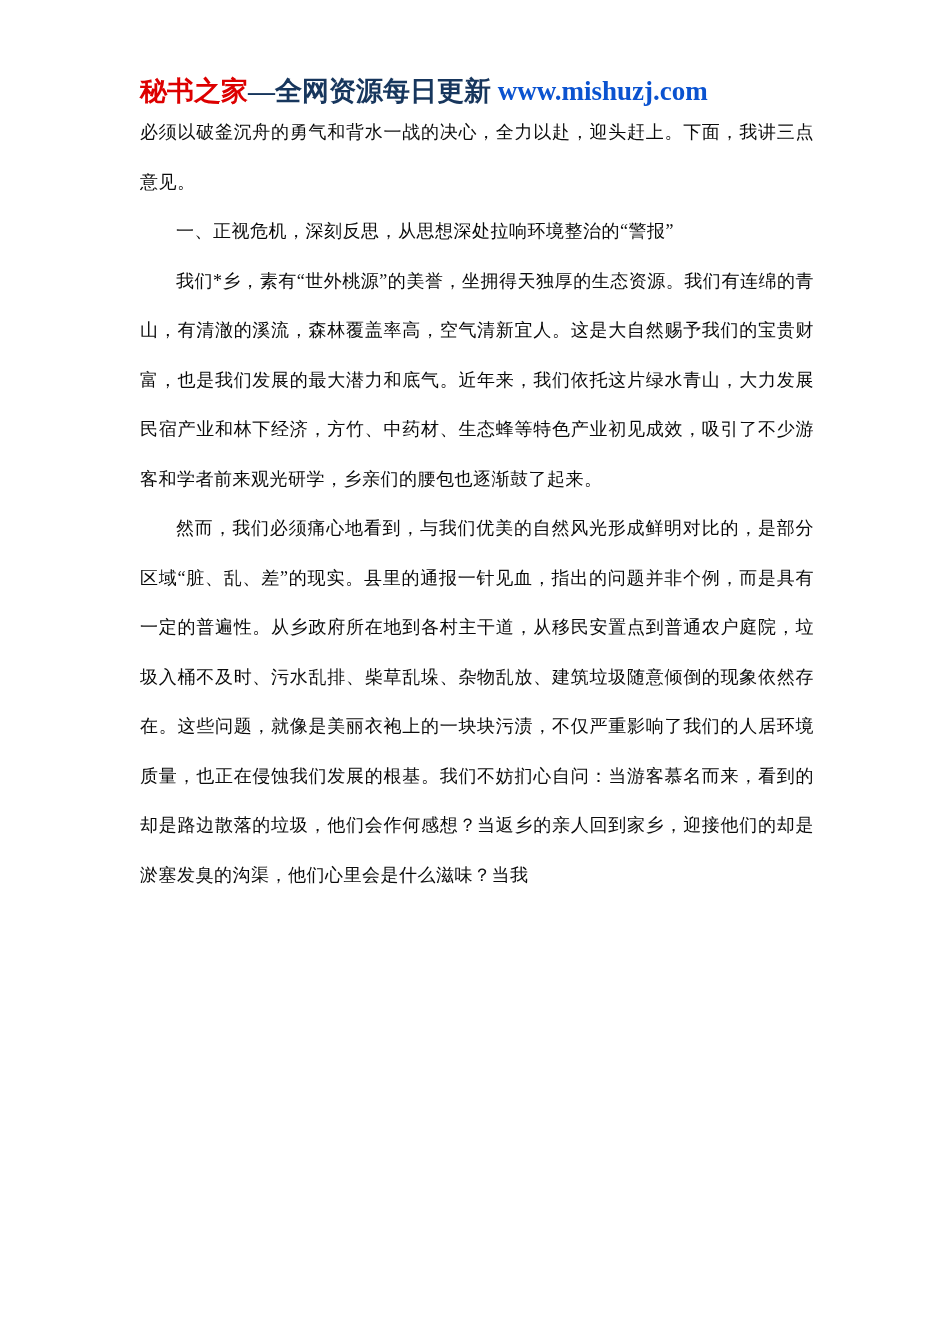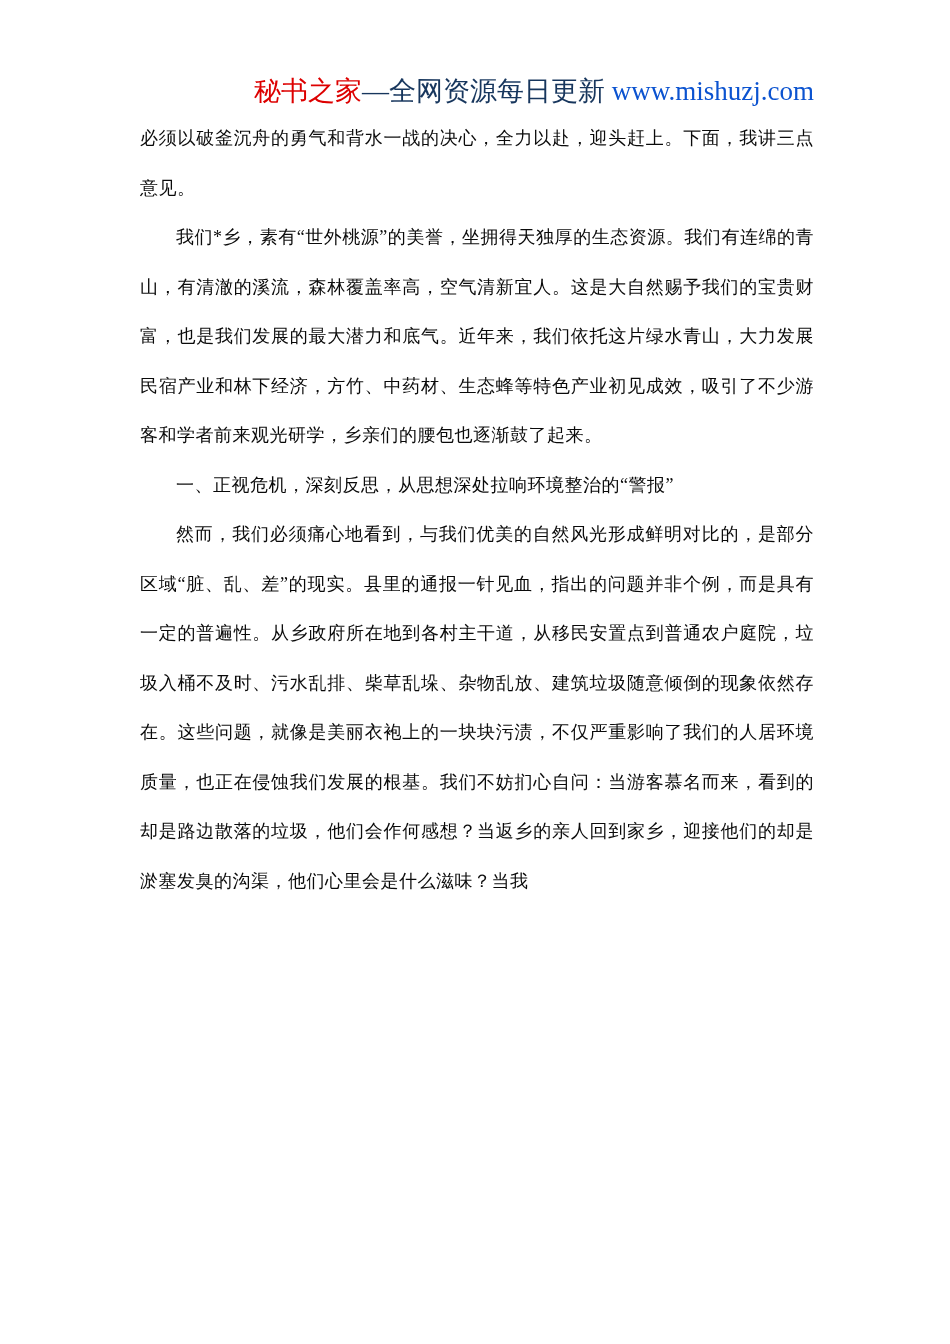--- a/index.html
+++ b/index.html
@@ -15,26 +15,26 @@
     overflow: hidden;
   }
   .page {
     box-sizing: border-box;
     width: 950px;
     height: 1344px;
     padding: 74px 136px 0 140px;
     background: #ffffff;
   }
   .header {
-    text-align: right;
+    text-align: left;
     font-size: 27px;
-    font-weight: normal;
+    font-weight: bold;
     white-space: nowrap;
     line-height: 34px;
-    margin-bottom: 6px;
+    margin-bottom: 0;
   }
   .site-name { color: #dd0000; }
   .tagline   { color: #17365d; }
   .url       { color: #0b53d0; text-decoration: none; }
   .bodytext p {
     margin: 0;
     font-size: 18px;
     line-height: 49.5px;
     text-align: justify;
     letter-spacing: 0.5px;
@@ -45,17 +45,17 @@
 </head>
 <body>
 
 <div class="page">
   <div class="header">
     <span class="site-name">秘书之家</span><span class="tagline">—全网资源每日更新 </span><a class="url" href="#">www.mishuzj.com</a>
   </div>
 
   <div class="bodytext">
     <p>必须以破釜沉舟的勇气和背水一战的决心，全力以赴，迎头赶上。下面，我讲三点意见。</p>
+    <p class="indent">一、正视危机，深刻反思，从思想深处拉响环境整治的“警报”</p>
     <p class="indent">我们*乡，素有“世外桃源”的美誉，坐拥得天独厚的生态资源。我们有连绵的青山，有清澈的溪流，森林覆盖率高，空气清新宜人。这是大自然赐予我们的宝贵财富，也是我们发展的最大潜力和底气。近年来，我们依托这片绿水青山，大力发展民宿产业和林下经济，方竹、中药材、生态蜂等特色产业初见成效，吸引了不少游客和学者前来观光研学，乡亲们的腰包也逐渐鼓了起来。</p>
-    <p class="indent">一、正视危机，深刻反思，从思想深处拉响环境整治的“警报”</p>
     <p class="indent">然而，我们必须痛心地看到，与我们优美的自然风光形成鲜明对比的，是部分区域“脏、乱、差”的现实。县里的通报一针见血，指出的问题并非个例，而是具有一定的普遍性。从乡政府所在地到各村主干道，从移民安置点到普通农户庭院，垃圾入桶不及时、污水乱排、柴草乱垛、杂物乱放、建筑垃圾随意倾倒的现象依然存在。这些问题，就像是美丽衣袍上的一块块污渍，不仅严重影响了我们的人居环境质量，也正在侵蚀我们发展的根基。我们不妨扪心自问：当游客慕名而来，看到的却是路边散落的垃圾，他们会作何感想？当返乡的亲人回到家乡，迎接他们的却是淤塞发臭的沟渠，他们心里会是什么滋味？当我</p>
   </div>
 </div>
 
 </body></html>

